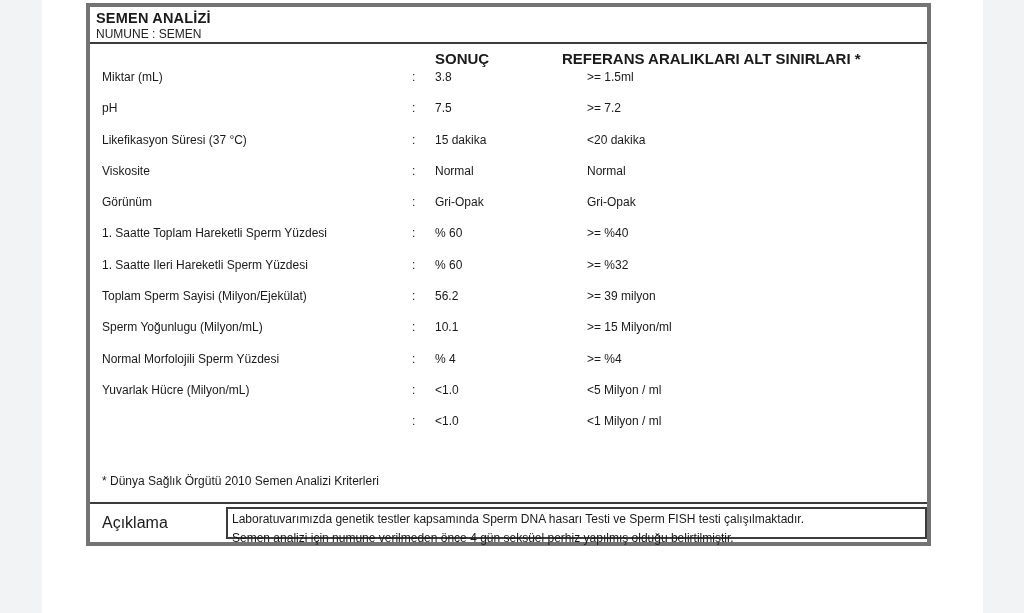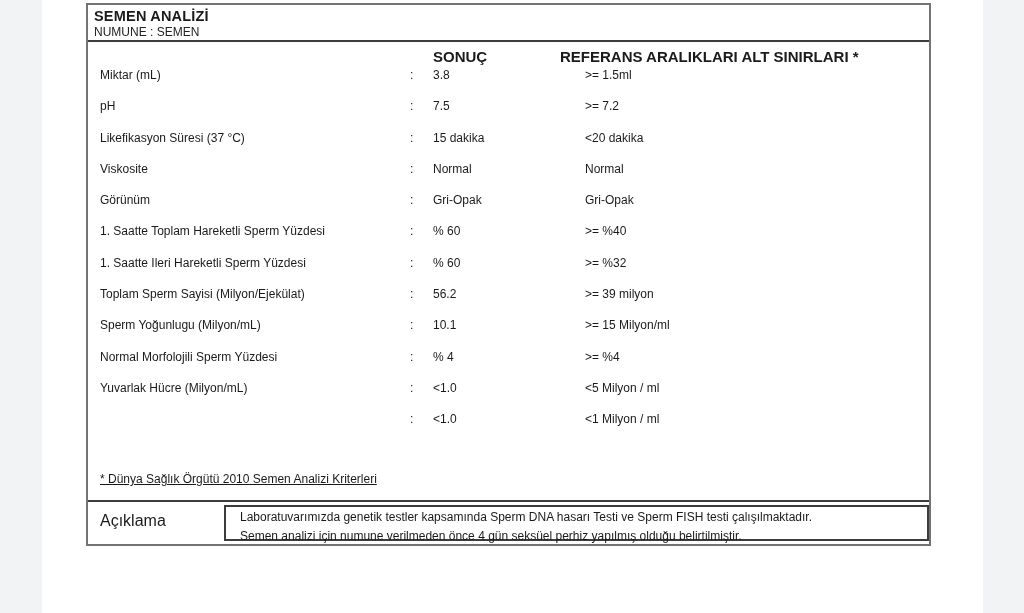--- a/index.html
+++ b/index.html
@@ -15,21 +15,21 @@
     position: absolute; top: 0; height: 613px;
     background: #f1f3f4;
   }
   .margin-strip.left  { left: 0; width: 42px; }
   .margin-strip.right { left: 983px; width: 41px; }
 
   .report-table {
     position: absolute;
     left: 86px; top: 3px;
     width: 845px; height: 543px;
-    border: 2px solid #737373;
+    border: 4px solid #737373;
     background: #ffffff;
   }
 
   .report-header {
     position: absolute; top: 0; left: 0; right: 0;
     height: 37px;
     border-bottom: 2px solid #3c3c3c;
     padding: 3px 6px 0 6px;
   }
   .report-title {
@@ -51,35 +51,34 @@
   .rows { position: absolute; top: 55px; left: 0; right: 16px; text-align: center; }
   .row { position: relative; height: 31.3px; line-height: 31.3px; font-size: 12px; }
   .row .cell-label     { position: absolute; left: 12px;  white-space: nowrap; }
   .row .cell-colon     { position: absolute; left: 322px; }
   .row .cell-result    { position: absolute; left: 345px; white-space: nowrap; }
   .row .cell-reference { position: absolute; left: 497px; white-space: nowrap; }
 
   .footnote {
     position: absolute; top: 467px; left: 12px;
     font-size: 12px;
-    text-decoration: underline;
   }
 
   .remarks {
     position: absolute; top: 495px; left: 0; right: 0; bottom: 0;
     border-top: 2px solid #3c3c3c;
   }
   .remarks-label {
     position: absolute; left: 12px; top: 10px;
     font-size: 16px;
   }
   .remarks-box {
     position: absolute; left: 136px; top: 3px; right: 0; bottom: 3px;
     border: 2px solid #3c3c3c;
-    padding: 1px 14px;
+    padding: 1px 4px;
     background: #ffffff;
   }
   .remarks-line {
     font-size: 12px; line-height: 19px; white-space: nowrap;
   }
 </style>
 </head>
 <body>
 
 <div class="margin-strip left"></div>

